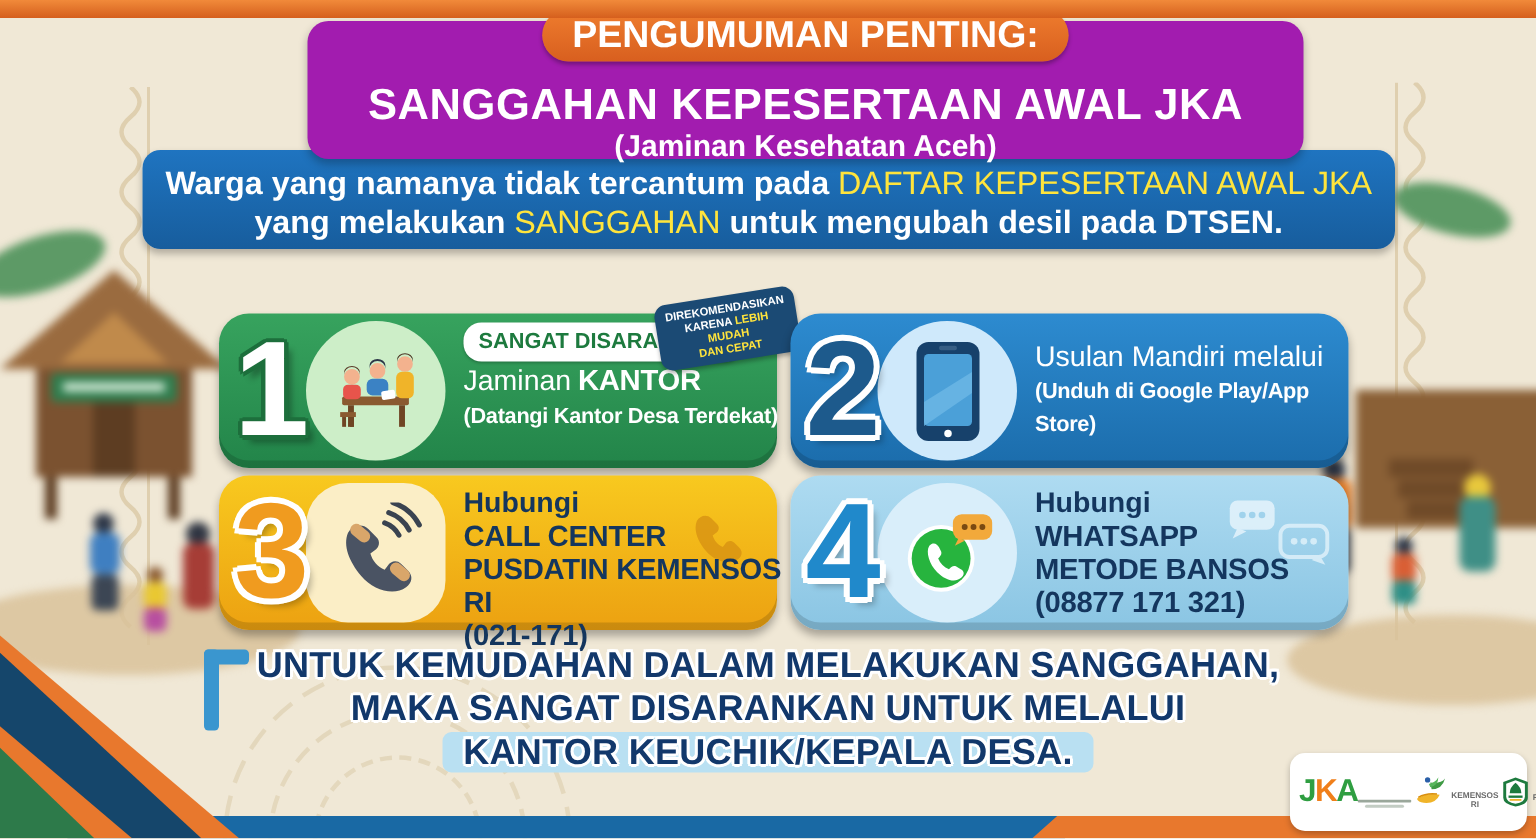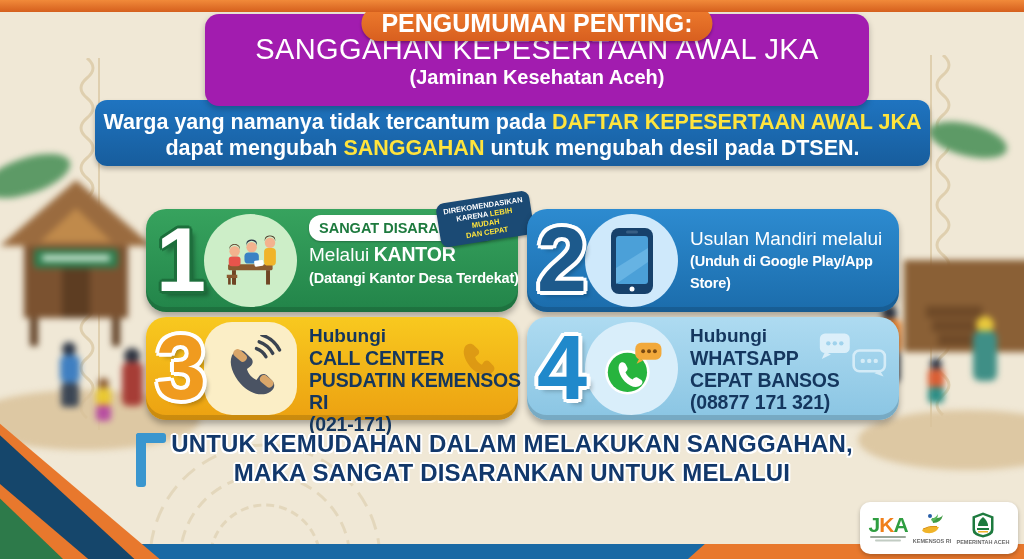--- a/index.html
+++ b/index.html
@@ -19,29 +19,29 @@
   .scene { position:absolute; z-index:1; filter:blur(3px); }
   .s { position:absolute; }
 
   
   .header-panel { position:absolute; left:205px; top:14px; width:664px; height:92px;
     background:#a21caf; border-radius:14px; z-index:3; text-align:center;
     box-shadow:0 3px 6px rgba(0,0,0,.25); }
   .badge-pill { position:absolute; left:50%; transform:translateX(-50%); top:-8px;
     background:linear-gradient(#ef7d2e,#d85f1f); color:#fff; font-weight:800; font-size:25px;
     padding:3px 20px; border-radius:22px; white-space:nowrap; box-shadow:0 2px 3px rgba(0,0,0,.3); }
-  .h-title { margin-top:19px; color:#fff; font-weight:400; font-size:29px; letter-spacing:.4px; }
+  .h-title { margin-top:40px; color:#fff; font-weight:700; font-size:29px; letter-spacing:.4px; }
   .h-sub   { color:#fff; font-weight:800; font-size:20px; }
 
   
   .banner { position:absolute; left:95px; top:100px; width:835px; height:66px;
     background:linear-gradient(#1f74c0,#175d9d); border-radius:12px; z-index:2;
     text-align:center; color:#fff; font-weight:700; font-size:21.5px; padding-top:9px;
     box-shadow:0 3px 5px rgba(0,0,0,.25); }
-  .banner .yel { color:#ffe43c; font-weight:700; }
+  .banner .yel { color:#ffe43c; font-weight:400; }
   .banner div { line-height:26px; }
 
   
   .methods-pill { position:absolute; left:50%; transform:translateX(-50%); top:171px;
     background:linear-gradient(#ec7630,#d95f1f); color:#fff; font-weight:800; font-size:22px;
     padding:4px 24px; border-radius:22px; z-index:3; box-shadow:0 2px 3px rgba(0,0,0,.25); }
 
   
   .card { position:absolute; width:372px; height:103px; border-radius:20px; z-index:3;
           box-shadow:0 4px 6px rgba(0,0,0,.3), inset 0 -5px 0 rgba(0,0,0,.14); }
@@ -98,21 +98,21 @@
   .corner div { position:absolute; inset:0; }
   .co0 { background:#e8782d; clip-path:polygon(0 6%,76% 100%,0 100%); }
   .co1 { background:#15466b; clip-path:polygon(0 14%,64% 100%,0 100%); }
   .co2 { background:#e8782d; clip-path:polygon(0 48%,42% 100%,0 100%); }
   .co3 { background:#2d7a4a; clip-path:polygon(0 58%,30% 100%,0 100%); }
 
   
   .logos { position:absolute; left:860px; top:502px; width:158px; height:52px; background:#fff;
            border-radius:10px; z-index:6; display:flex; align-items:center; justify-content:space-around;
            padding:3px 6px; box-shadow:0 2px 4px rgba(0,0,0,.25); }
-  .logo { display:flex; flex-direction:column; align-items:center; }
+  .logo { display:flex; flex-direction:row; align-items:flex-end; }
   .jka-word { font-size:21px; font-weight:800; line-height:22px; letter-spacing:-1px; }
   .jka-word .g { color:#2f9e41; } .jka-word .o { color:#f07f1a; }
   .logo-label { font-size:5.5px; color:#6b6b6b; font-weight:700; margin-top:1px; text-align:center; line-height:6px; }
 </style>
 </head>
 <body>
 
 <div class="poster">
 
   <div class="orn" style="left:72px; top:58px;">
@@ -180,21 +180,21 @@
     <div class="h-title">SANGGAHAN KEPESERTAAN AWAL JKA</div>
     <div class="h-sub">(Jaminan Kesehatan Aceh)</div>
   </div>
 
   <div class="banner">
     <div>
       <span>Warga yang namanya tidak tercantum pada</span>
       <span class="yel">DAFTAR KEPESERTAAN AWAL JKA</span>
     </div>
     <div>
-      <span>dapat mengubah</span>
+      <span>yang melakukan</span>
       <span class="yel">SANGGAHAN</span>
       <span>untuk mengubah desil pada DTSEN.</span>
     </div>
   </div>
 
 
   <div class="card c1">
     <div class="num n1">1</div>
     <div class="disc d1">
       <svg width="72" height="62" viewBox="0 0 110 90">
@@ -212,21 +212,21 @@
         <rect x="45" y="32" width="22" height="17" rx="6" fill="#3b82c4"></rect>
         <circle cx="84" cy="17" r="8" fill="#f3b28e"></circle>
           <path d="M76 15 a8 8 0 0 1 16 0 l0 -3 a8 6 0 0 0 -16 0 z" fill="#4a3222"></path>
         <rect x="75" y="25" width="18" height="27" rx="6" fill="#f0b429"></rect>
         <rect x="60" y="44" width="14" height="9" rx="2" fill="#fff" transform="rotate(-8 67 48)"></rect>
       </svg>
     </div>
     <div class="ctext" style="top:6px;">
       <div><span class="rec-badge">SANGAT DISARANKAN!</span></div>
       <div>
-        <span class="t-reg">Melalui</span>
+        <span class="t-reg">Jaminan</span>
         <span class="t-bold">KANTOR</span>
       </div>
       <div class="t-note">(Datangi Kantor Desa Terdekat)</div>
     </div>
     <div class="ribbon">
       <div>DIREKOMENDASIKAN</div>
       <div>
         <span>KARENA</span>
         <span class="yel">LEBIH MUDAH</span>
       </div>
@@ -296,32 +296,35 @@
         <circle cx="37" cy="19" r="3.4" fill="#9fd2ec"></circle>
       <rect x="56" y="30" width="48" height="32" rx="9" fill="none" stroke="#e7f5fc" stroke-width="4"></rect>
       <path d="M96 60 l6 10 l-14 -5 z" fill="#e7f5fc"></path>
       <circle cx="70" cy="46" r="3.4" fill="#e7f5fc"></circle>
         <circle cx="80" cy="46" r="3.4" fill="#e7f5fc"></circle>
         <circle cx="90" cy="46" r="3.4" fill="#e7f5fc"></circle>
     </svg>
     <div class="ctext dark" style="top:8px;">
       <div class="t-reg" style="font-weight:700;">Hubungi</div>
       <div class="t-bold">WHATSAPP</div>
-      <div class="t-bold">CEPAT BANSOS</div>
+      <div class="t-bold">METODE BANSOS</div>
       <div class="t-bold">(08877 171 321)</div>
     </div>
   </div>
 
   <div class="bracket">
       <div class="v"></div>
       <div class="h"></div>
     </div>
   <div class="footer">
     <div class="f-line">UNTUK KEMUDAHAN DALAM MELAKUKAN SANGGAHAN,</div>
     <div class="f-line">MAKA SANGAT DISARANKAN UNTUK MELALUI</div>
+    <div class="f-line">
+      <span class="hl">KANTOR KEUCHIK/KEPALA DESA.</span>
+    </div>
   </div>
 
   <div class="strip-blue"></div>
   <div class="strip-orange"></div>
   <div class="corner">
     <div class="co0"></div>
       <div class="co1"></div>
       <div class="co2"></div>
       <div class="co3"></div>
   </div>

